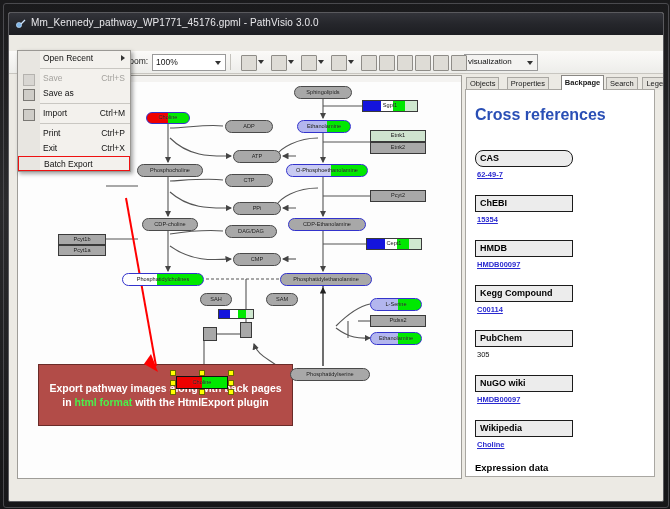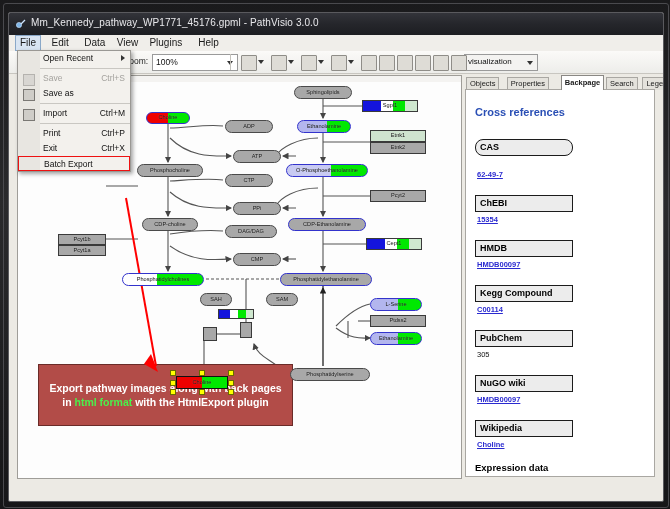--- a/index.html
+++ b/index.html
@@ -29,21 +29,21 @@
     color:#1a1a1a;padding:0 4px;cursor:default;}
   .menu-item.active{background:#d8e4f2;border:1px solid #8aa8c8;top:0px;height:14px;line-height:14px;}
 
   
   #toolbar{position:absolute;left:0;top:38px;width:654px;height:22px;
     background:linear-gradient(180deg,#fbfaf8 0%,#ededea 100%);
     border-bottom:1px solid #c8c6c0;}
   .tb-sep{position:absolute;top:3px;width:1px;height:16px;background:#c4c2bc;}
   #zoomlabel{position:absolute;left:115px;top:5px;font-size:8.5px;color:#222;}
   #zoombox{position:absolute;left:143px;top:3px;width:72px;height:15px;
-    background:#fff;border:1px solid #9a9a9a;padding-left:12px;}
+    background:#fff;border:1px solid #9a9a9a;}
   #zoomval{position:absolute;left:3px;top:2px;font-size:8.5px;color:#111;}
   .dd-arrow{position:absolute;width:0;height:0;border-left:3px solid transparent;
     border-right:3px solid transparent;border-top:4px solid #333;}
   .tb-ico{position:absolute;top:4px;width:14px;height:14px;
     background:#dedcd6;border:1px solid #8f8d88;border-radius:1px;}
   #vizbox{position:absolute;left:455px;top:3px;width:72px;height:15px;
     background:#f4f3f1;border:1px solid #9a9a9a;}
   #vizval{position:absolute;left:3px;top:2px;font-size:8px;color:#111;}
 
   
@@ -53,21 +53,21 @@
 
   
   #rightPanel{position:absolute;left:456px;top:62px;width:190px;height:402px;}
   #tabstrip{position:absolute;left:0;top:0;width:190px;height:14px;}
   .tab{position:absolute;top:2px;height:12px;line-height:12px;font-size:7.5px;
     background:#e4e2dc;border:1px solid #a9a7a2;border-bottom:none;padding:0 3px;color:#1a1a1a;}
   .tab.sel{top:0px;height:14px;line-height:14px;background:#fff;border-color:#8a8884;
     font-weight:bold;z-index:3;}
   #panelBody{position:absolute;left:0;top:14px;width:188px;height:386px;
     background:#fff;border:1px solid #a9a7a2;overflow:hidden;}
-  #crossTitle{position:absolute;left:9px;top:16px;font-size:11px;font-weight:bold;
+  #crossTitle{position:absolute;left:9px;top:16px;font-size:16px;font-weight:bold;
     color:#2a4fb5;}
   .xr-head{position:absolute;left:9px;width:96px;height:15px;background:#ececec;
     border:1px solid #1c1c1c;}
   .xr-head span{position:absolute;left:4px;top:2px;font-size:9px;font-weight:bold;color:#000;}
   .xr-link{position:absolute;left:11px;font-size:7.5px;color:#2a2ad0;text-decoration:underline;
     font-weight:bold;}
   .xr-plain{position:absolute;left:11px;font-size:7.5px;color:#111;}
   #exprdata{position:absolute;left:9px;top:372px;font-size:9.5px;font-weight:bold;color:#000;}
 
   
@@ -104,28 +104,20 @@
   <div id="win">
 
     <div id="titlebar">
       <svg id="titleicon" viewBox="0 0 12 12">
         <circle cx="4" cy="7" r="2.6" fill="#7fb6e8" stroke="#cfe6ff" stroke-width=".6"></circle>
         <path d="M6 6 L10 2" stroke="#cfe6ff" stroke-width="1.2" fill="none"></path>
       </svg>
       <div id="titletext">Mm_Kennedy_pathway_WP1771_45176.gpml - PathVisio 3.0.0</div>
     </div>
 
-    <div id="menubar">
-        <div class="menu-item active" style="left: 6px;">File</div>
-        <div class="menu-item" style="left: 38.6px;">Edit</div>
-        <div class="menu-item" style="left: 71.2px;">Data</div>
-        <div class="menu-item" style="left: 103.8px;">View</div>
-        <div class="menu-item" style="left: 136.4px;">Plugins</div>
-        <div class="menu-item" style="left: 185.2px;">Help</div>
-      </div>
 
     <div id="toolbar">
       <div class="tb-sep" style="left:108px;"></div>
       <div id="zoomlabel">Zoom:</div>
       <div id="zoombox">
         <div id="zoomval">100%</div>
         <div class="dd-arrow" style="right:4px;top:6px;"></div>
       </div>
       <div class="tb-sep" style="left:221px;"></div>
       <div id="vizbox">
@@ -329,21 +321,21 @@
       <div id="tabstrip">
           <div class="tab" style="left: 1px;">Objects</div>
           <div class="tab" style="left: 41.8px;">Properties</div>
           <div class="tab sel" style="left: 95.8px;">Backpage</div>
           <div class="tab" style="left: 141px;">Search</div>
           <div class="tab" style="left: 177.4px;">Legend</div>
         </div>
       <div id="panelBody">
         <div id="crossTitle">Cross references</div>
         <div id="xrlist">
-            <div class="xr-head" style="top: 49px; border-radius: 8px;">
+            <div class="xr-head" style="top: 60px; border-radius: 8px;">
               <span>CAS</span>
             </div>
             <div class="xr-link" style="top: 80px;">62-49-7</div>
             <div class="xr-head" style="top: 105px;">
               <span>ChEBI</span>
             </div>
             <div class="xr-link" style="top: 125px;">15354</div>
             <div class="xr-head" style="top: 150px;">
               <span>HMDB</span>
             </div>

